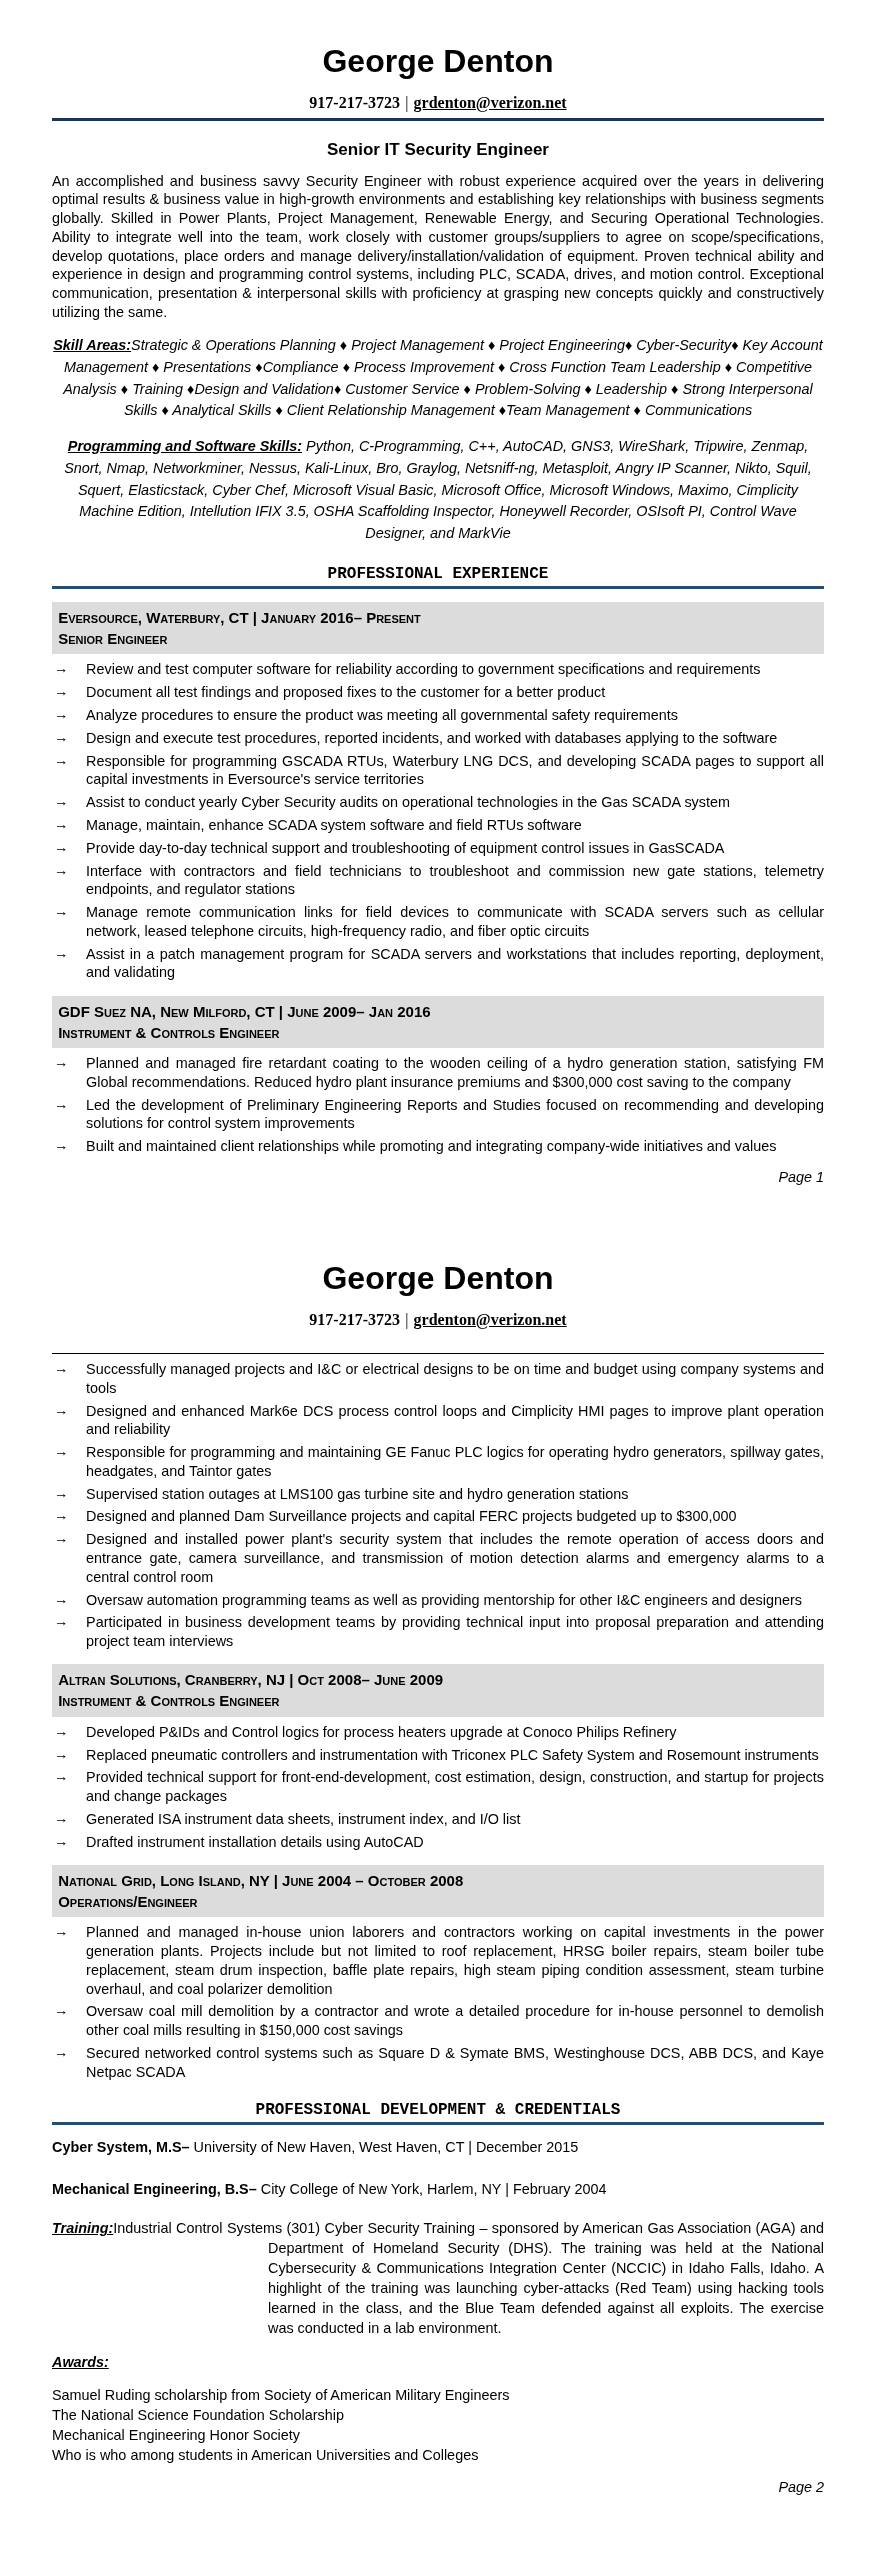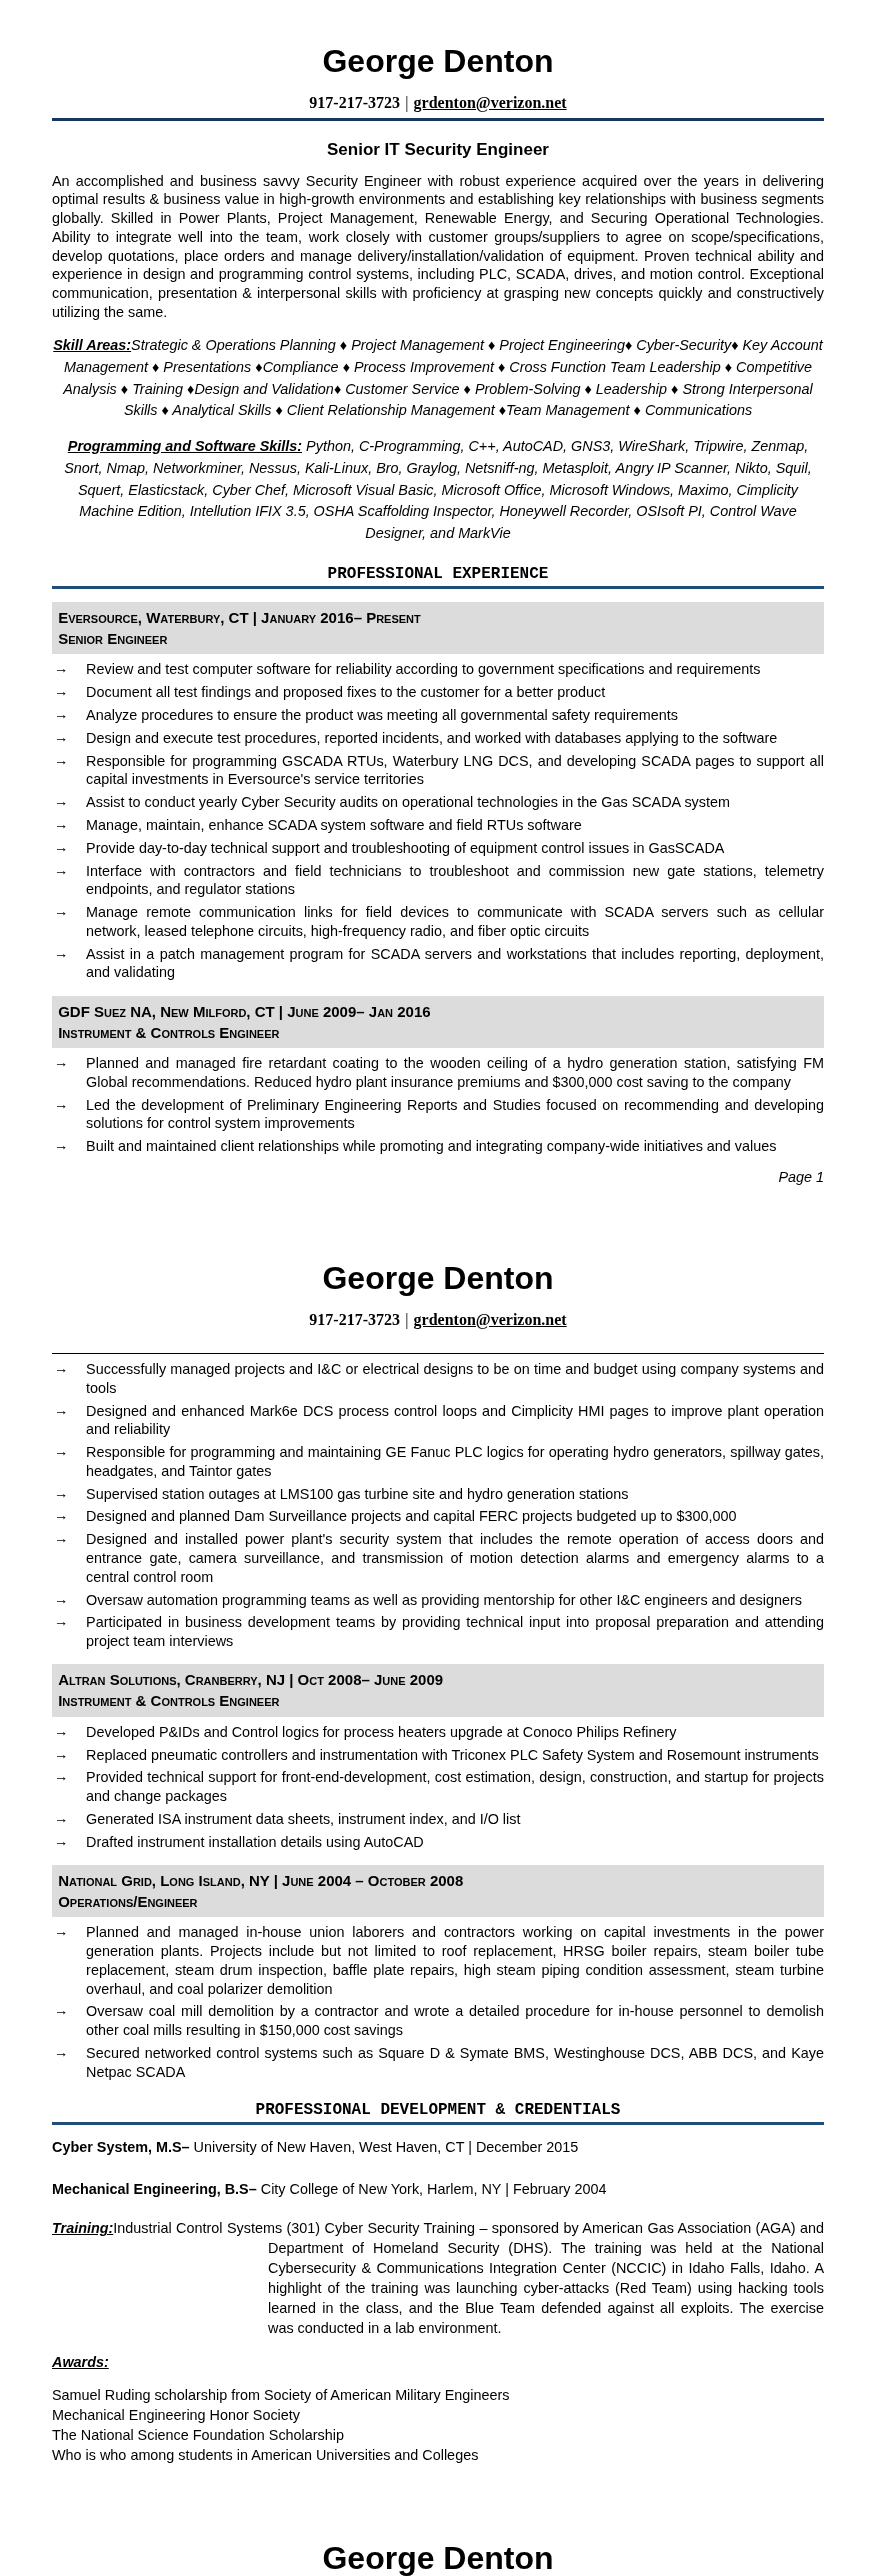--- a/index.html
+++ b/index.html
@@ -241,25 +241,26 @@
   <div class="rule-med"></div>
 
   <p class="degree"><span class="b">Cyber System, M.S–</span><span> University of New Haven, West Haven, CT | December 2015</span></p>
   <p class="degree" style="margin-top:23px;"><span class="b">Mechanical Engineering, B.S–</span><span> City College of New York, Harlem, NY | February 2004</span></p>
 
   <p class="training"><span class="lbl-biu">Training:</span><span>Industrial Control Systems (301) Cyber Security Training – sponsored by American Gas Association (AGA) and Department of Homeland Security (DHS). The training was held at the National Cybersecurity &amp; Communications Integration Center (NCCIC) in Idaho Falls, Idaho. A highlight of the training was launching cyber-attacks (Red Team) using hacking tools learned in the class, and the Blue Team defended against all exploits. The exercise was conducted in a lab environment.</span></p>
 
   <p class="awards-label"><span class="lbl-biu">Awards:</span></p>
   <div>
       <div class="award-line">Samuel Ruding scholarship from Society of American Military Engineers</div>
+      <div class="award-line">The National Science Foundation Scholarship</div>
       <div class="award-line">Mechanical Engineering Honor Society</div>
-      <div class="award-line">The National Science Foundation Scholarship</div>
       <div class="award-line">Who is who among students in American Universities and Colleges</div>
     </div>
 
+  <div class="pgmark">Page 2</div>
 
   <div class="page-header continuation">
     <div class="person-name">George Denton</div>
 
   </div>
 
 </div>
 
 
 </body></html>

